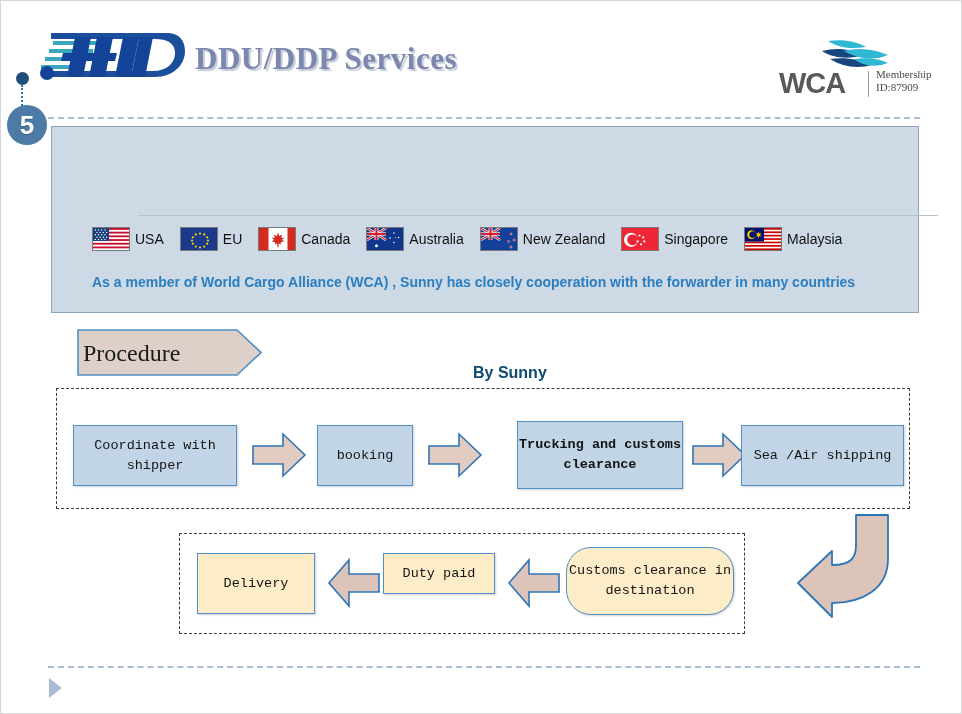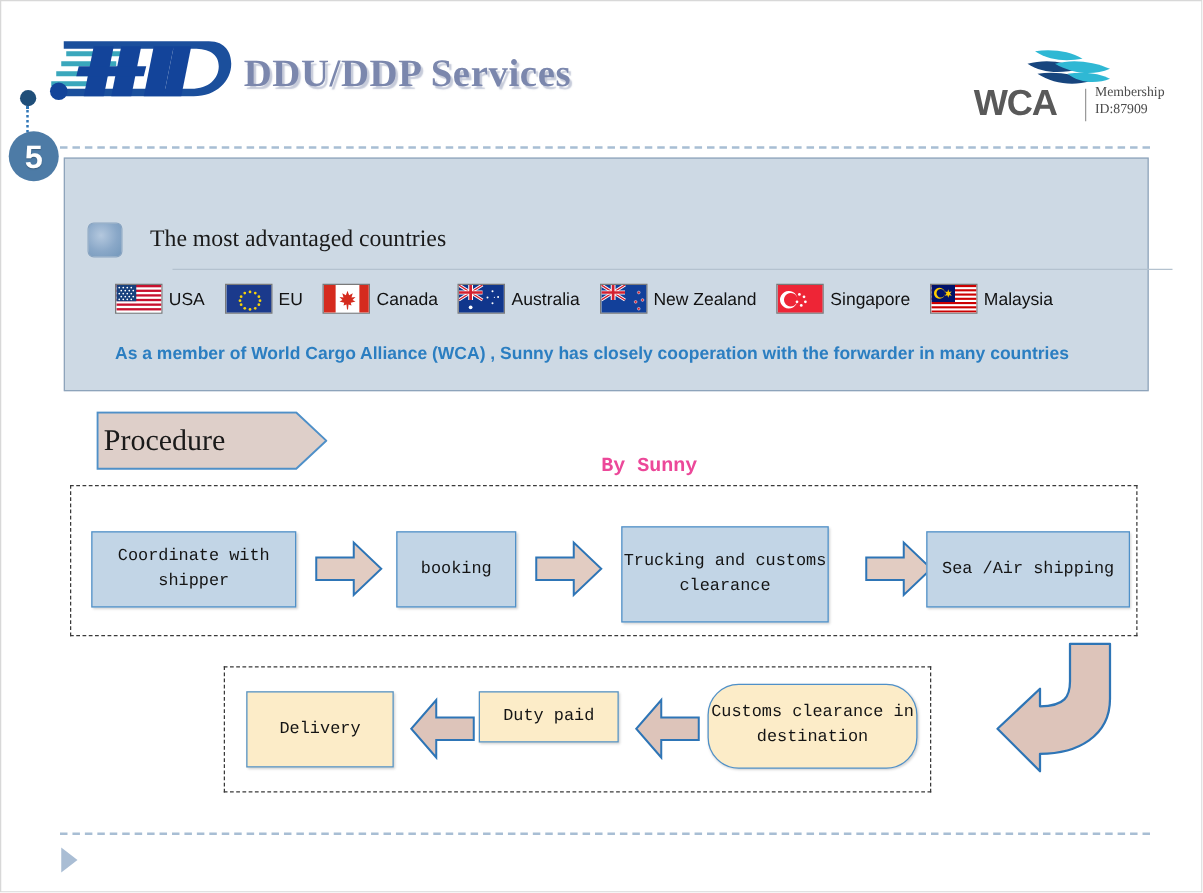--- a/index.html
+++ b/index.html
@@ -235,26 +235,25 @@
     font-size: 24px;
     color: #1a1a1a;
     white-space: nowrap;
   }
 
   
   #by-sunny {
     position: absolute;
     left: 472px;
     top: 363px;
-    font-family: Liberation Mono, monospace;
+    font-family: Liberation Sans, sans-serif;
     font-weight: bold;
     font-size: 16px;
-    color: #ec4899;
-    white-space: nowrap;
-    margin-left: 8px;
+    color: #0c4a6e;
+    white-space: nowrap;
   }
 
   
   #flow-top-box {
     position: absolute;
     left: 55px;
     top: 387px;
     width: 854px;
     height: 121px;
     border: 1px dashed #3a3a3a;
@@ -366,24 +365,20 @@
 
   <div id="badge-dot"></div>
   <div id="badge-line"></div>
   <div id="badge-circle">5</div>
 
   <div id="top-rule"></div>
 
   <div id="info-panel">
 
 
-    <div class="legend-row" id="legend-row-1">
-      <div class="legend-swatch sw-blue"></div>
-      <div class="legend-text">The most advantaged countries</div>
-    </div>
 
     <div id="panel-divider"></div>
 
     <div id="flag-row">
 
       <div class="flag-item">
         <div class="flag">
           <svg viewBox="0 0 38 24" width="38" height="24" preserveAspectRatio="none">
             <rect width="38" height="24" fill="#ffffff"></rect>
             <g fill="#c8102e">
@@ -566,21 +561,21 @@
   <svg class="barrow" style="left:250px; top:430px;" width="56" height="48" viewBox="0 0 56 48">
     <path d="M2 15 L32 15 L32 3 L54 24 L32 45 L32 33 L2 33 Z" fill="#e2ccc2" stroke="#2e75b6" stroke-width="1.6"></path>
   </svg>
 
   <div class="pbox pbox-blue" style="left:316px; top:424px; width:96px; height:61px;">booking</div>
 
   <svg class="barrow" style="left:426px; top:430px;" width="56" height="48" viewBox="0 0 56 48">
     <path d="M2 15 L32 15 L32 3 L54 24 L32 45 L32 33 L2 33 Z" fill="#e2ccc2" stroke="#2e75b6" stroke-width="1.6"></path>
   </svg>
 
-  <div class="pbox pbox-blue" style="left:496px; top:420px; width:166px; height:77px;">
+  <div class="pbox pbox-blue" style="left:516px; top:420px; width:166px; height:68px;font-weight:bold;">
     <span>Trucking and customs clearance</span>
   </div>
 
   <svg class="barrow" style="left:690px; top:430px;" width="56" height="48" viewBox="0 0 56 48">
     <path d="M2 15 L32 15 L32 3 L54 24 L32 45 L32 33 L2 33 Z" fill="#e2ccc2" stroke="#2e75b6" stroke-width="1.6"></path>
   </svg>
 
   <div class="pbox pbox-blue" style="left:740px; top:424px; width:163px; height:61px;">Sea /Air shipping</div>
 
   <svg style="position:absolute; left:795px; top:512px;" width="120" height="110" viewBox="0 0 120 110">

